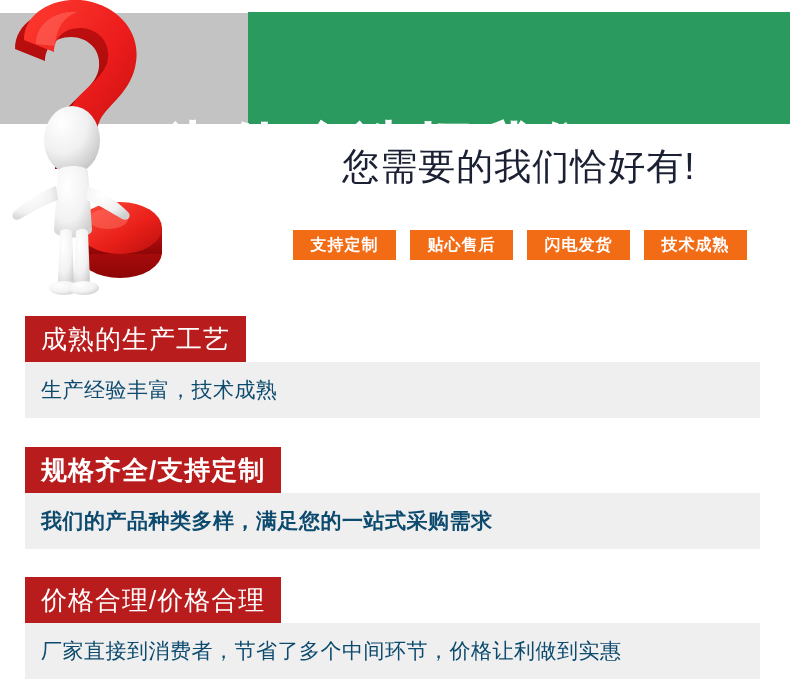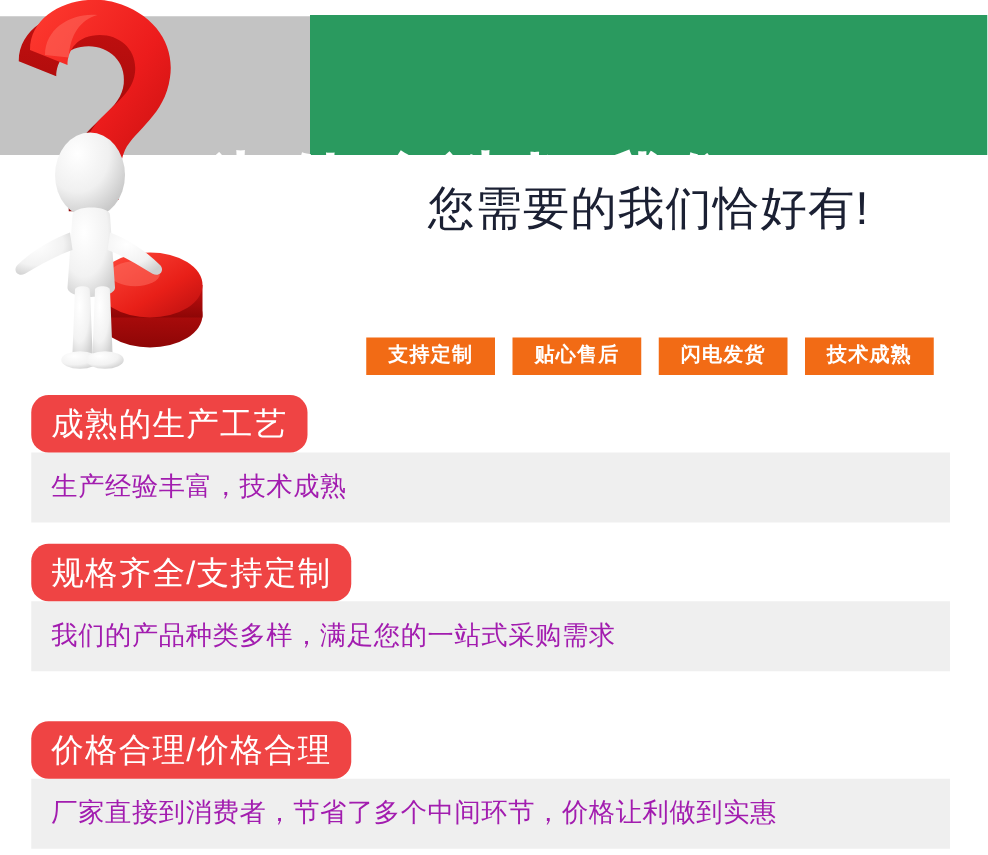--- a/index.html
+++ b/index.html
@@ -79,21 +79,20 @@
     line-height: 1.2;
     white-space: nowrap;
   }
 
   .badge-row {
     position: absolute;
     left: 293px;
     top: 230px;
     display: flex;
     gap: 14px;
-    margin-top: 40px;
   }
 
   .badge {
     background: #f26b15;
     color: #ffffff;
     font-size: 16px;
     font-weight: bold;
     letter-spacing: 1px;
     width: 103px;
     height: 30px;
@@ -122,40 +121,39 @@
     height: 384px;
   }
 
   .feature {
     position: absolute;
     left: 25px;
     width: 735px;
   }
 
   .feature-1 { top: 16px; }
-  .feature-2 { top: 135px; }
+  .feature-2 { top: 147px; font-weight: bold; }
   .feature-3 { top: 277px; }
 
   .feature-tag {
     display: inline-block;
-    background: #ef4444;
+    background: #b91c1c;
     color: #ffffff;
     font-size: 26px;
     line-height: 46px;
     height: 46px;
     padding: 0 16px 0 16px;
     box-sizing: border-box;
     letter-spacing: 1px;
     white-space: nowrap;
-    border-radius: 14px;
   }
 
   .feature-body {
     background: #efefef;
-    color: #a21caf;
+    color: #0c4a6e;
     font-size: 21px;
     line-height: 56px;
     height: 56px;
     padding-left: 16px;
     box-sizing: border-box;
     white-space: nowrap;
     letter-spacing: 0.5px;
     width: 735px;
   }
 </style>

